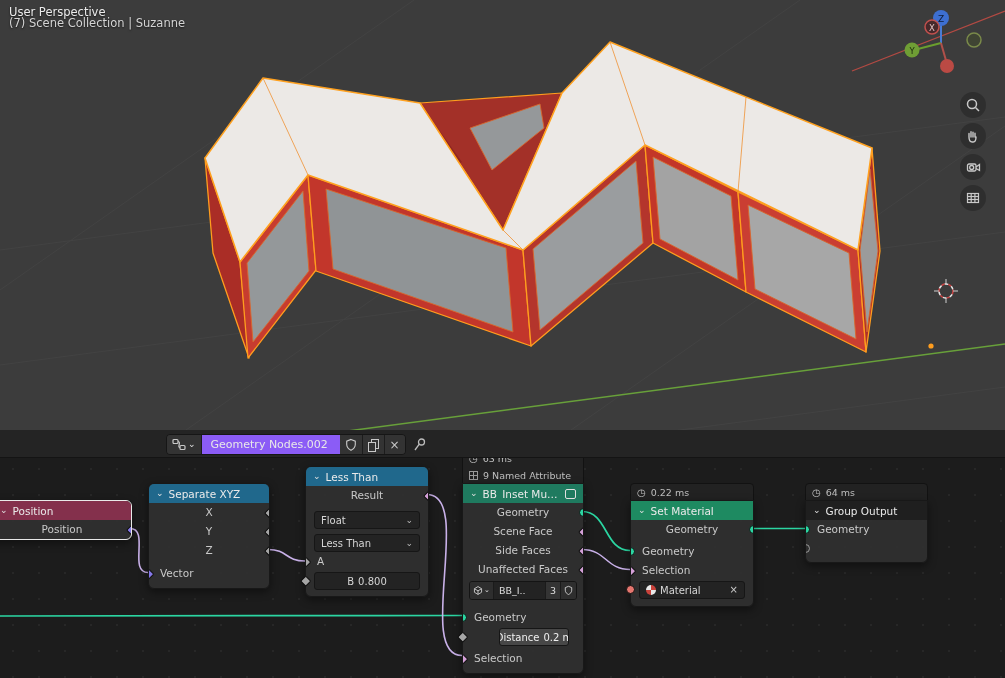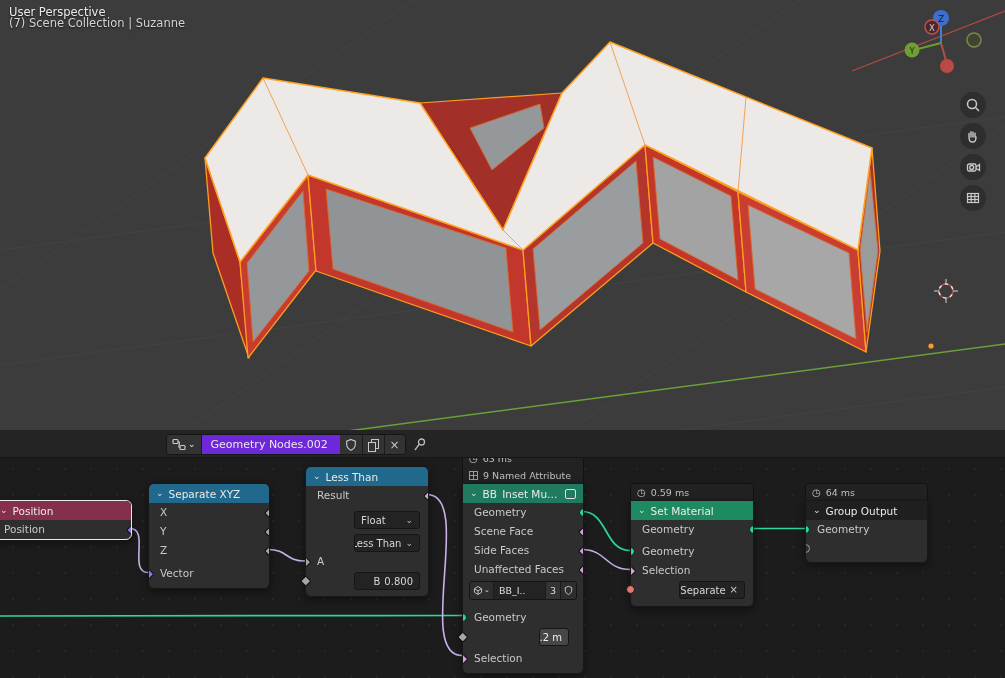--- a/index.html
+++ b/index.html
@@ -12,33 +12,33 @@
   .vp-btn{position:absolute;left:960px;width:26px;height:26px;border-radius:50%;background:rgba(42,42,42,.75);display:flex;align-items:center;justify-content:center;}
   .gizmo{position:absolute;left:896px;top:4px;width:92px;height:84px;}
 
   
   .node-editor{position:absolute;left:0;top:430px;width:1005px;height:248px;background:#1c1c1c;
     background-image:radial-gradient(circle,#272727 1px,transparent 1.4px);background-size:26px 26px;}
   .ed-header{position:absolute;left:0;top:0;width:100%;height:27px;background:#242424;border-bottom:1px solid #141414;z-index:30;}
   .hgroup{position:absolute;left:166px;top:4px;height:19px;display:flex;align-items:stretch;border-radius:4px;overflow:hidden;border:1px solid #161616;}
   .hbtn{background:#333;display:flex;align-items:center;justify-content:center;gap:2px;padding:0 5px;border-right:1px solid #1c1c1c;color:#c9c9c9;}
   .hbtn:last-child{border-right:none;}
-  .hname{background:#6d28d9;color:#e8e8e8;font-size:11px;display:flex;align-items:center;padding:0 9px;min-width:120px;white-space:nowrap;}
+  .hname{background:#8b5cf6;color:#e8e8e8;font-size:11px;display:flex;align-items:center;padding:0 9px;min-width:120px;white-space:nowrap;}
   .pinbtn{position:absolute;left:410px;top:5px;width:18px;height:18px;display:flex;align-items:center;justify-content:center;}
   .wires{position:absolute;left:0;top:0;z-index:5;}
 
   .node{position:absolute;z-index:10;background:rgba(47,47,47,.97);border:1px solid #181818;border-radius:6px;
     box-shadow:0 3px 9px rgba(0,0,0,.45);color:#c9c9c9;font-size:10.5px;}
   .node.selected{border-color:#e9e9e9;}
   .nhead{height:19px;display:flex;align-items:center;gap:5px;padding:0 7px;border-radius:5px 5px 0 0;color:#eaeaea;font-size:10.5px;white-space:nowrap;overflow:hidden;}
   .chev{font-size:9px;color:#e0e0e0;line-height:1;}
   .row{position:relative;height:19px;line-height:19px;padding:0 11px;white-space:nowrap;overflow:hidden;}
-  .row.out{text-align:left;}
+  .row.out{text-align:center;}
   .wrow{position:relative;padding:0 8px;}
-  .widget{height:16px;background:#232323;border:1px solid #161616;border-radius:3px;display:flex;align-items:center;justify-content:flex-end;gap:4px;padding:0 6px;color:#d6d6d6;font-size:10px;white-space:nowrap;overflow:hidden;margin-left:40px;}
+  .widget{height:16px;background:#232323;border:1px solid #161616;border-radius:3px;display:flex;align-items:center;justify-content:center;gap:4px;padding:0 6px;color:#d6d6d6;font-size:10px;white-space:nowrap;overflow:hidden;}
   .widget.lite{background:#474747;color:#f0f0f0;}
   .widget .chev{margin-left:auto;color:#bdbdbd;}
 
   .sock{position:absolute;width:9px;height:9px;border:1px solid #101010;border-radius:50%;box-sizing:border-box;z-index:12;}
   .sock.l{left:-5px;top:5px}.sock.r{right:-5px;top:5px}
   .sock.dia{width:7.5px;height:7.5px;border-radius:1.5px;transform:rotate(45deg);}
   .sock.dia.l{left:-4px;top:6px}.sock.dia.r{right:-4px;top:6px}
   .s-geo{background:#2bd6a2}.s-vec{background:#8678e8}.s-flt{background:#a6a6a6}.s-bool{background:#d4a0d8}.s-mat{background:#e5766f}
   .sock.hollow{background:transparent;border-color:#9a9a9a;}
 
@@ -357,21 +357,21 @@
       <div class="row">
         <span class="sock dia l s-bool"></span>
         <span>Selection</span>
       </div>
       <div style="height:5px"></div>
     </div>
 
     <div class="overlay" style="left:630px;top:53px;width:122px">
       <div class="ov-row">
         <span class="ic-clock">◷</span>
-        <span>0.59 ms</span>
+        <span>0.22 ms</span>
       </div>
     </div>
     <div class="node" style="left:630px;top:70px;width:122px;border-radius:0 0 6px 6px">
       <div class="nhead" style="background:#1e8a61;border-radius:0">
         <span class="chev">⌄</span>
         <span>Set Material</span>
       </div>
       <div class="row out">
         <span>Geometry</span>
         <span class="sock r s-geo"></span>
@@ -382,21 +382,21 @@
         <span>Geometry</span>
       </div>
       <div class="row">
         <span class="sock dia l s-bool"></span>
         <span>Selection</span>
       </div>
       <div class="wrow" style="height:19px;padding-top:1px">
         <span class="sock l s-mat" style="top:5px"></span>
         <div class="widget">
           <span class="ic-mat"></span>
-          <span style="flex:1;text-align:left">Separate</span>
+          <span style="flex:1;text-align:left">Material</span>
           <span class="xtxt" style="font-size:10px">×</span>
         </div>
       </div>
       <div style="height:6px"></div>
     </div>
 
     <div class="overlay" style="left:805px;top:53px;width:121px">
       <div class="ov-row">
         <span class="ic-clock">◷</span>
         <span>64 ms</span>

